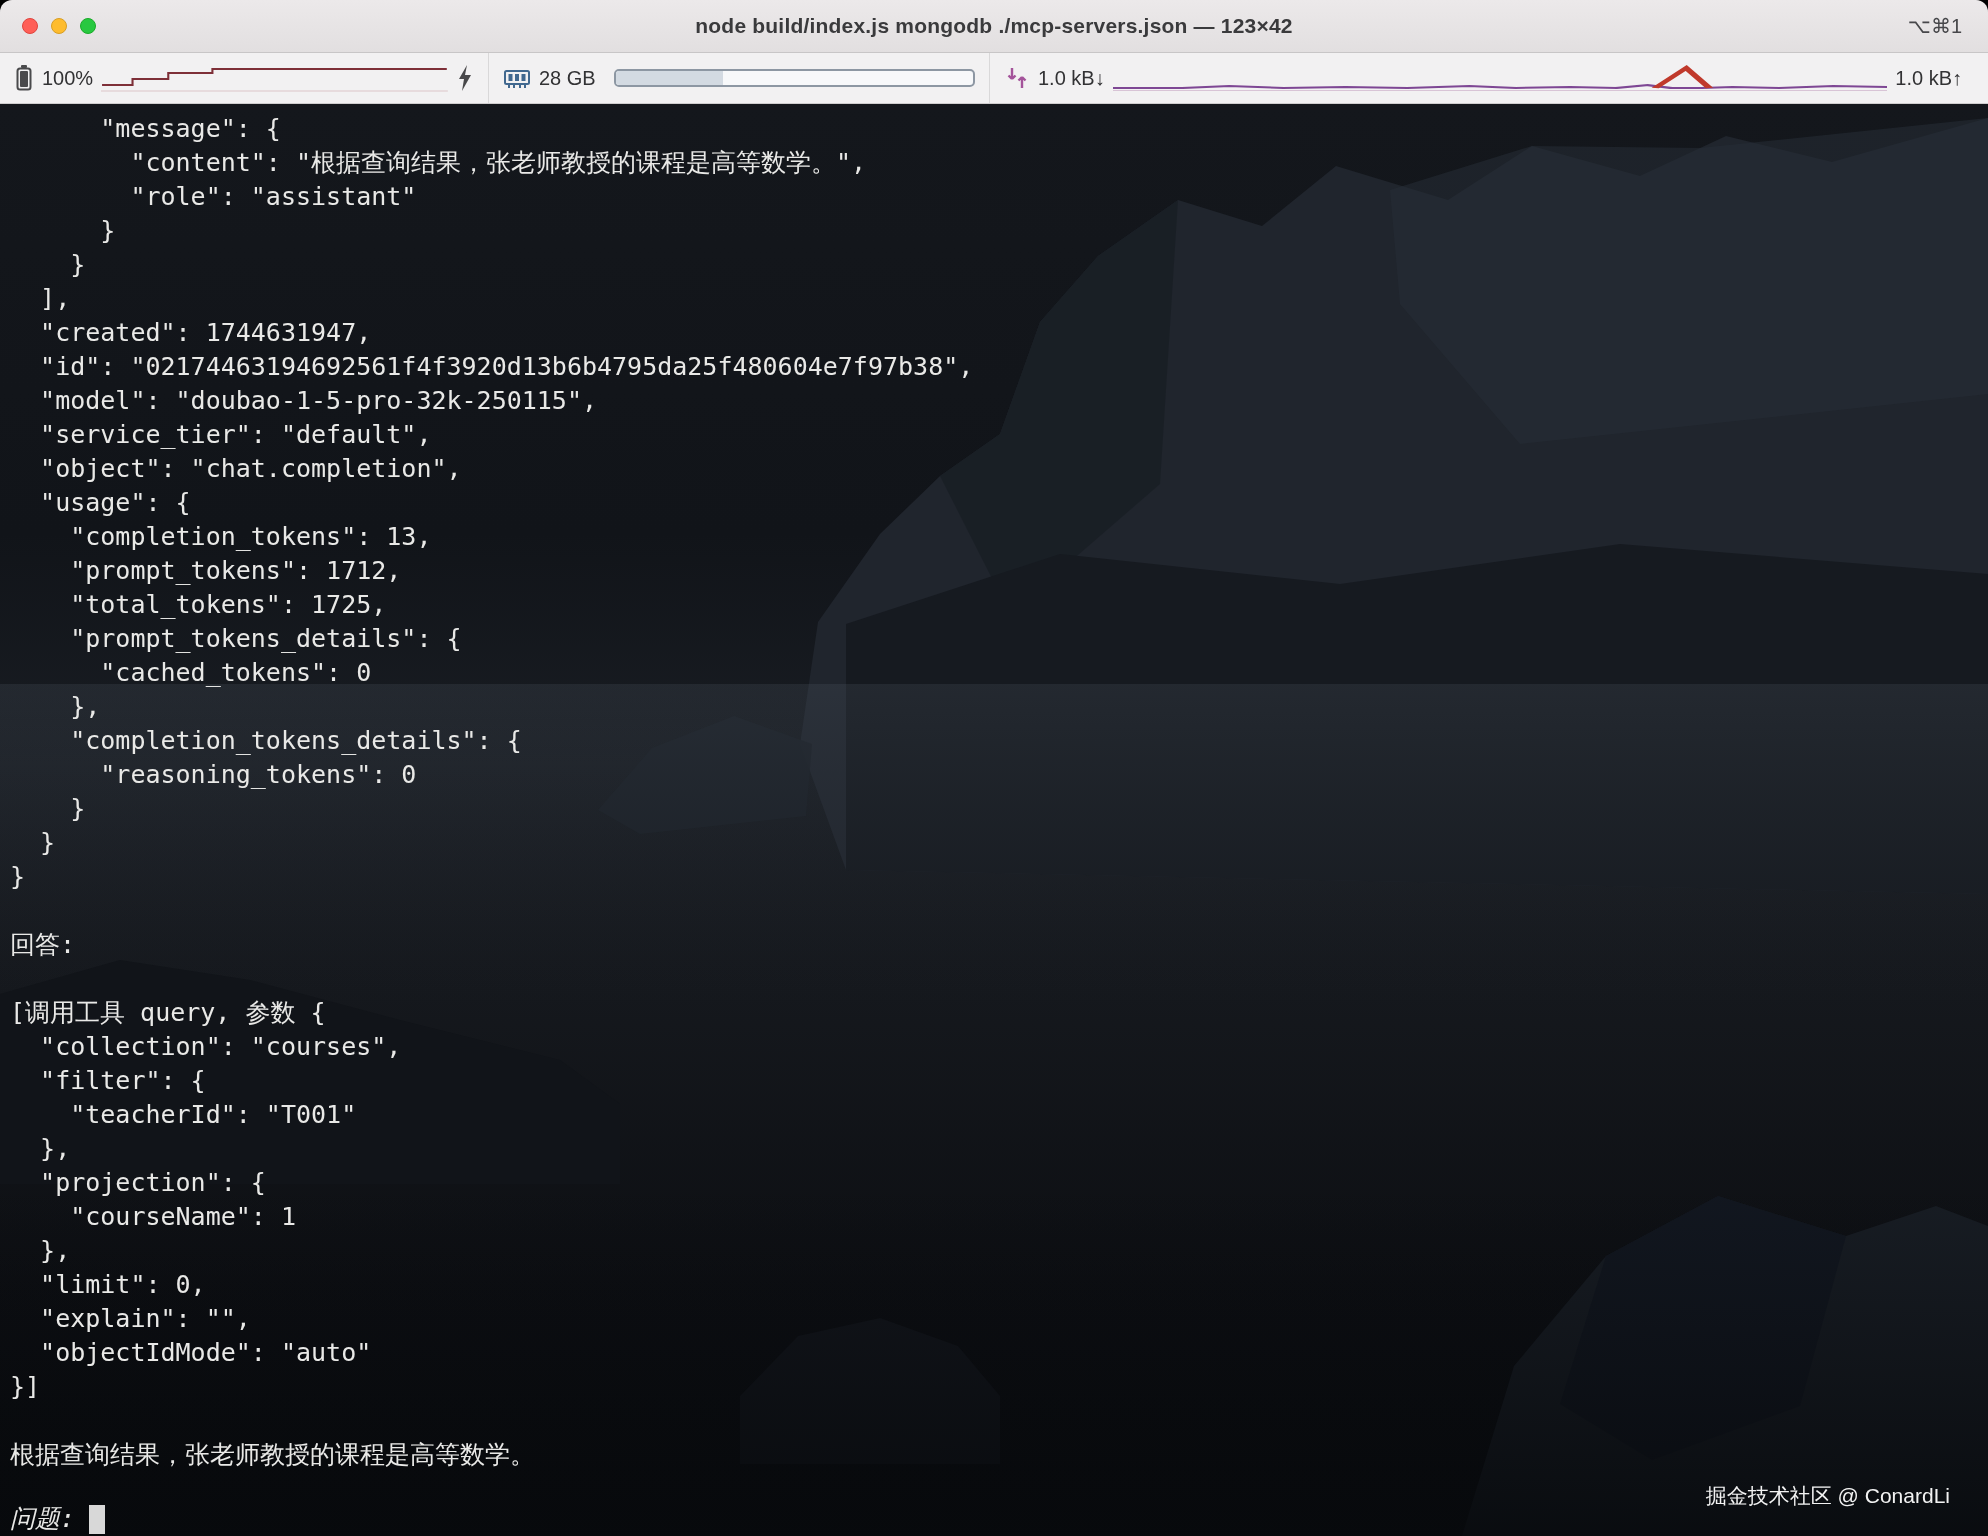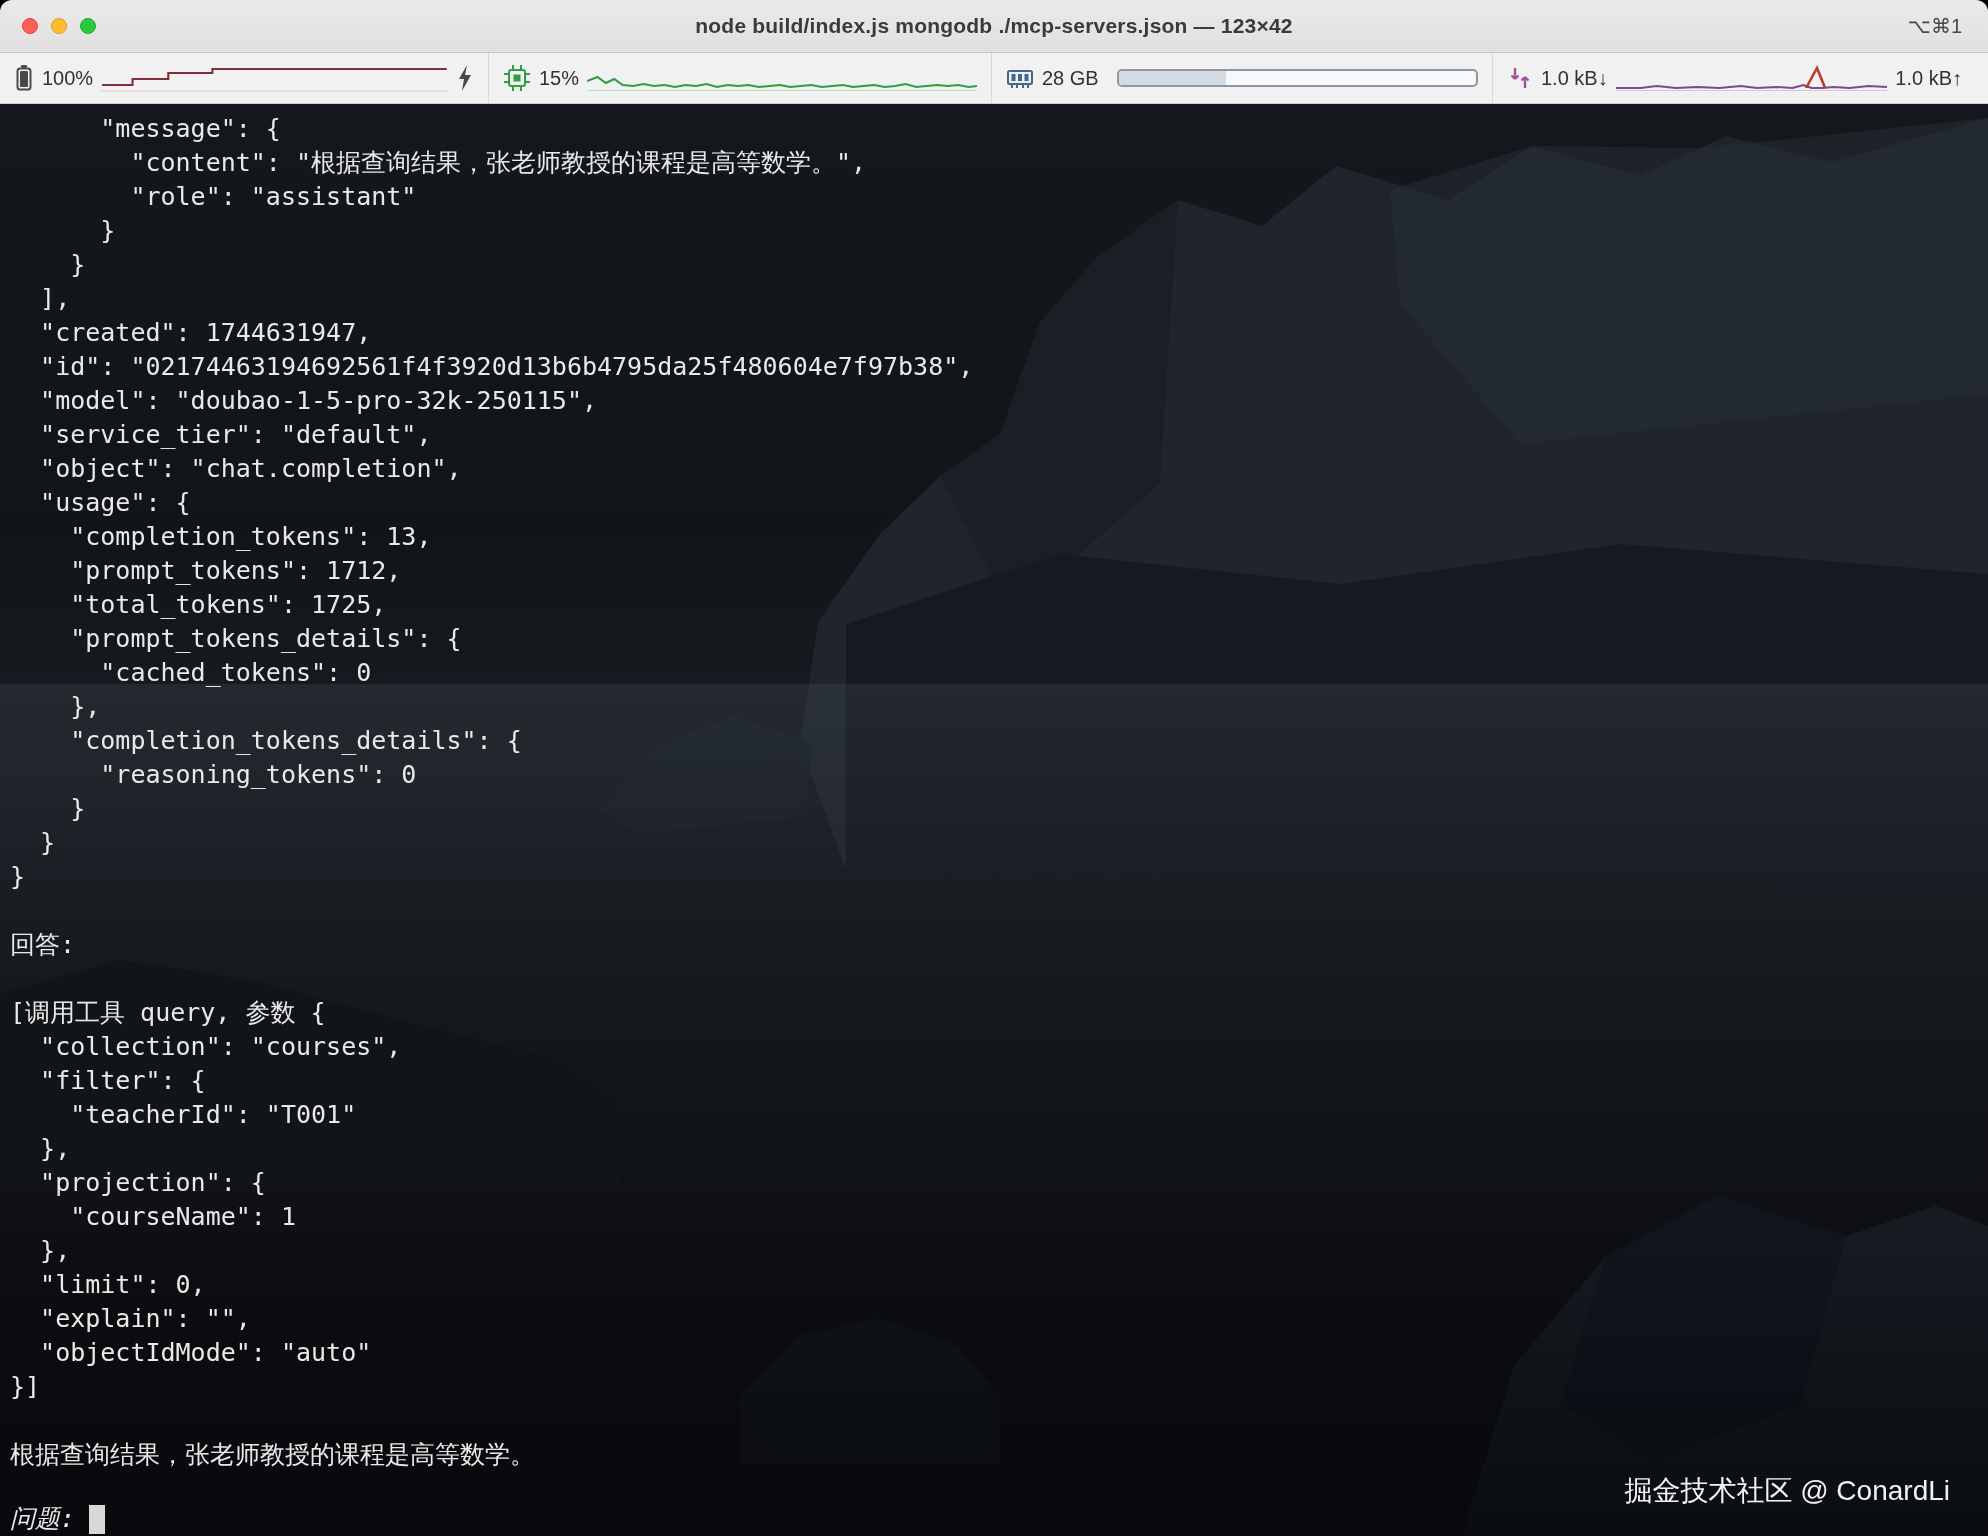--- a/index.html
+++ b/index.html
@@ -40,21 +40,21 @@
   .terminal { position:relative; flex:1 1 auto; overflow:hidden;
      background:linear-gradient(180deg,#14171c 0%, #111419 30%, #191d23 46%,
                                 #15181d 62%, #0d0f13 82%, #090b0e 100%); }
   .bgart { position:absolute; inset:0; z-index:1; }
   .out, .promptline { position:relative; z-index:2; font-family:"DejaVu Sans Mono", monospace;
                       font-size:25px; line-height:34px; color:#e9e9e7; }
   .out { padding:8px 0 0 10px; white-space:pre; }
   .promptline { padding-left:10px; margin-top:30px; display:flex; align-items:center;font-style:italic; }
   .cursor { display:inline-block; width:16px; height:29px; background:#d8d8d8; margin-left:14px; }
   .watermark { position:absolute; right:38px; bottom:26px; z-index:3;
-               color:rgba(255,255,255,.95); font-size:28px; }
+               color:rgba(255,255,255,.95); font-size:21px; }
 </style>
 </head>
 <body>
 
 <div class="window">
 
   <div class="titlebar">
     <div class="traffic">
       <span class="dot red"></span>
       <span class="dot yellow"></span>
@@ -75,41 +75,20 @@
       <span class="sb-label">100%</span>
       <svg class="graph" height="28" viewBox="0 0 330 28" preserveAspectRatio="none">
         <line x1="0" y1="27" x2="330" y2="27" stroke="#dcc6c8" stroke-width="1"></line>
         <polyline points="1,21 30,21 30,15 64,15 64,9 106,9 106,5 329,5" fill="none" stroke="#7e2f38" stroke-width="2"></polyline>
       </svg>
       <svg width="18" height="28" viewBox="0 0 18 28" style="margin-left:8px">
         <path d="M11 1 L3 15 H8 L6 27 L15 11 H9 Z" fill="#48484a"></path>
       </svg>
     </div>
 
-    <div class="sb-sec sec-cpu">
-      <svg width="28" height="28" viewBox="0 0 28 28">
-        <rect x="6" y="6" width="16" height="16" rx="2" fill="none" stroke="#2f9e44" stroke-width="2"></rect>
-        <rect x="10.5" y="10.5" width="7" height="7" fill="#2f9e44"></rect>
-        <g stroke="#2f9e44" stroke-width="2">
-          <line x1="10" y1="1" x2="10" y2="5"></line>
-            <line x1="18" y1="1" x2="18" y2="5"></line>
-          <line x1="10" y1="23" x2="10" y2="27"></line>
-            <line x1="18" y1="23" x2="18" y2="27"></line>
-          <line x1="1" y1="10" x2="5" y2="10"></line>
-            <line x1="1" y1="18" x2="5" y2="18"></line>
-          <line x1="23" y1="10" x2="27" y2="10"></line>
-            <line x1="23" y1="18" x2="27" y2="18"></line>
-        </g>
-      </svg>
-      <span class="sb-label">15%</span>
-      <svg class="graph" height="28" viewBox="0 0 372 28" preserveAspectRatio="none">
-        <line x1="0" y1="26.5" x2="372" y2="26.5" stroke="#bcd9c2" stroke-width="1"></line>
-        <polyline points="0,17 10,13 18,19 26,15 34,21 44,22 54,20 64,22 74,21 84,23 94,21 104,22 114,20 124,23 134,21 144,22 154,21 164,23 174,22 184,21 194,23 204,22 214,21 224,23 234,22 244,21 254,23 264,22 274,21 284,23 294,22 304,20 314,23 324,22 334,21 344,22 354,21 364,23 372,22" fill="none" stroke="#2f9e44" stroke-width="2"></polyline>
-      </svg>
-    </div>
 
     <div class="sb-sec sec-mem">
       <svg width="28" height="28" viewBox="0 0 28 28">
         <rect x="2" y="7" width="24" height="13" rx="1.5" fill="none" stroke="#41688f" stroke-width="2"></rect>
         <g fill="#41688f">
           <rect x="5.5" y="10" width="4" height="7"></rect>
           <rect x="12" y="10" width="4" height="7"></rect>
           <rect x="18.5" y="10" width="4" height="7"></rect>
         </g>
         <g stroke="#41688f" stroke-width="2">

